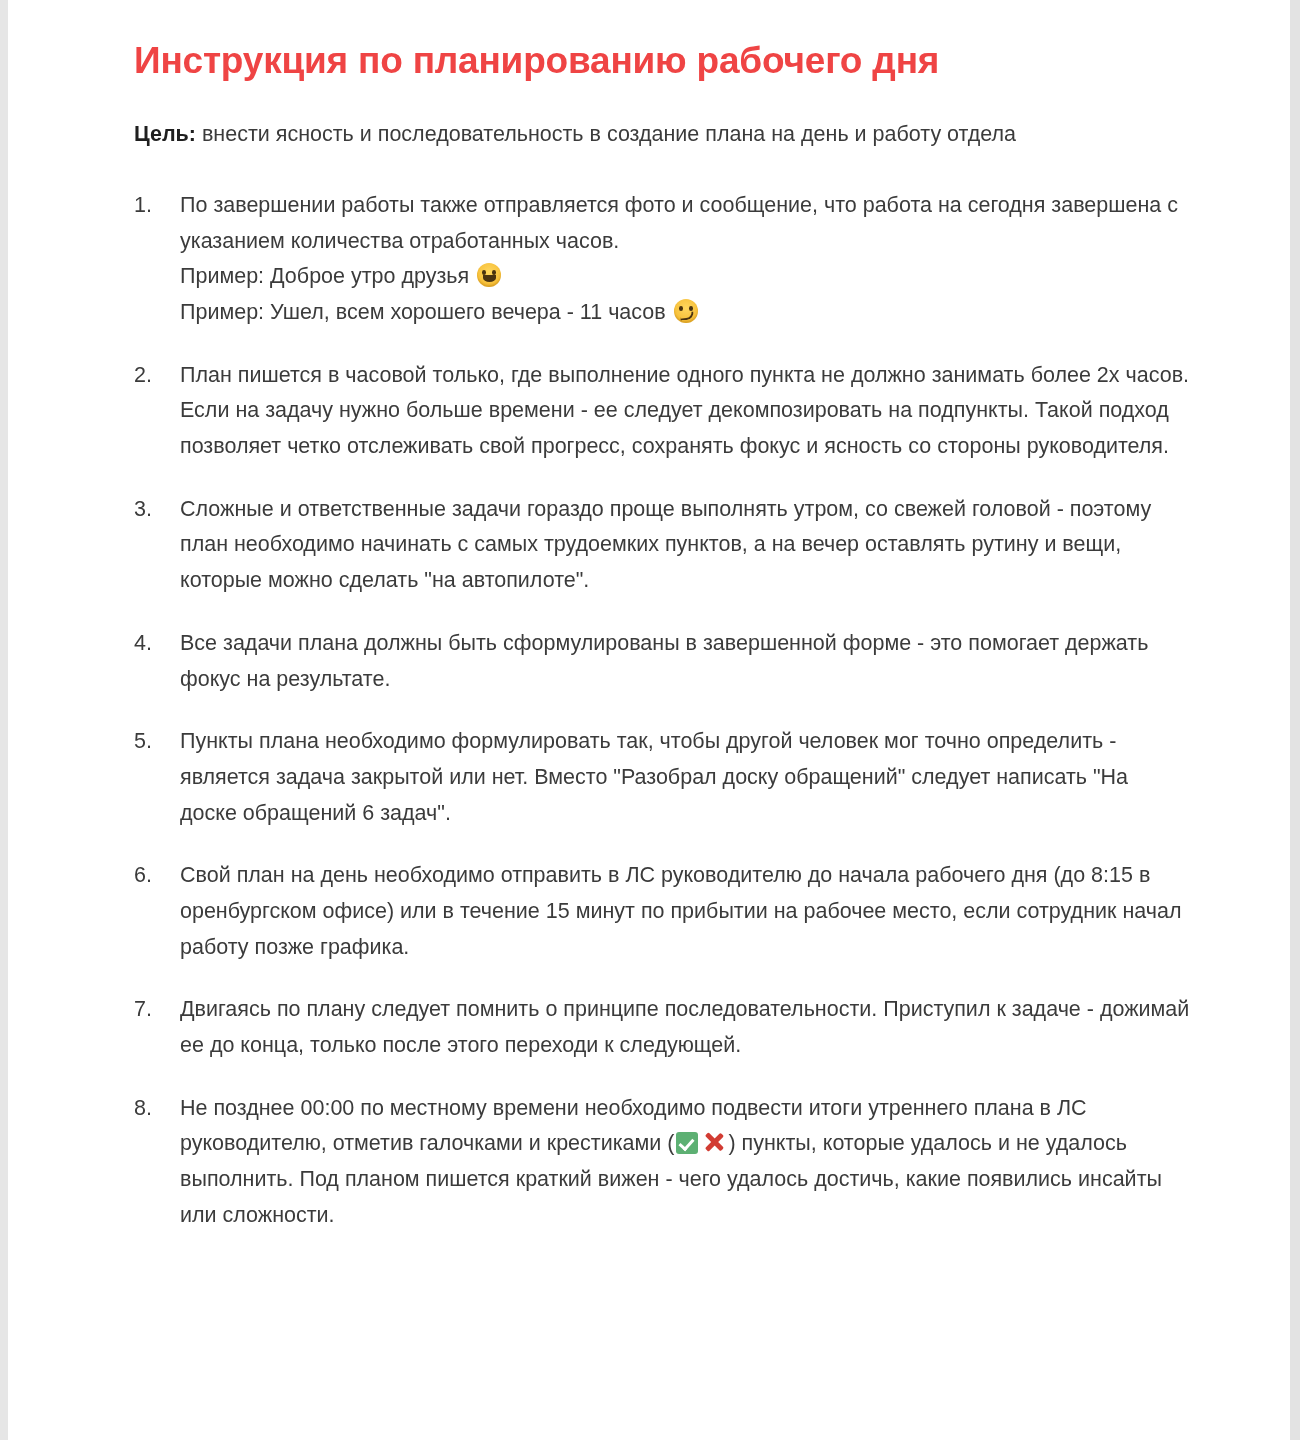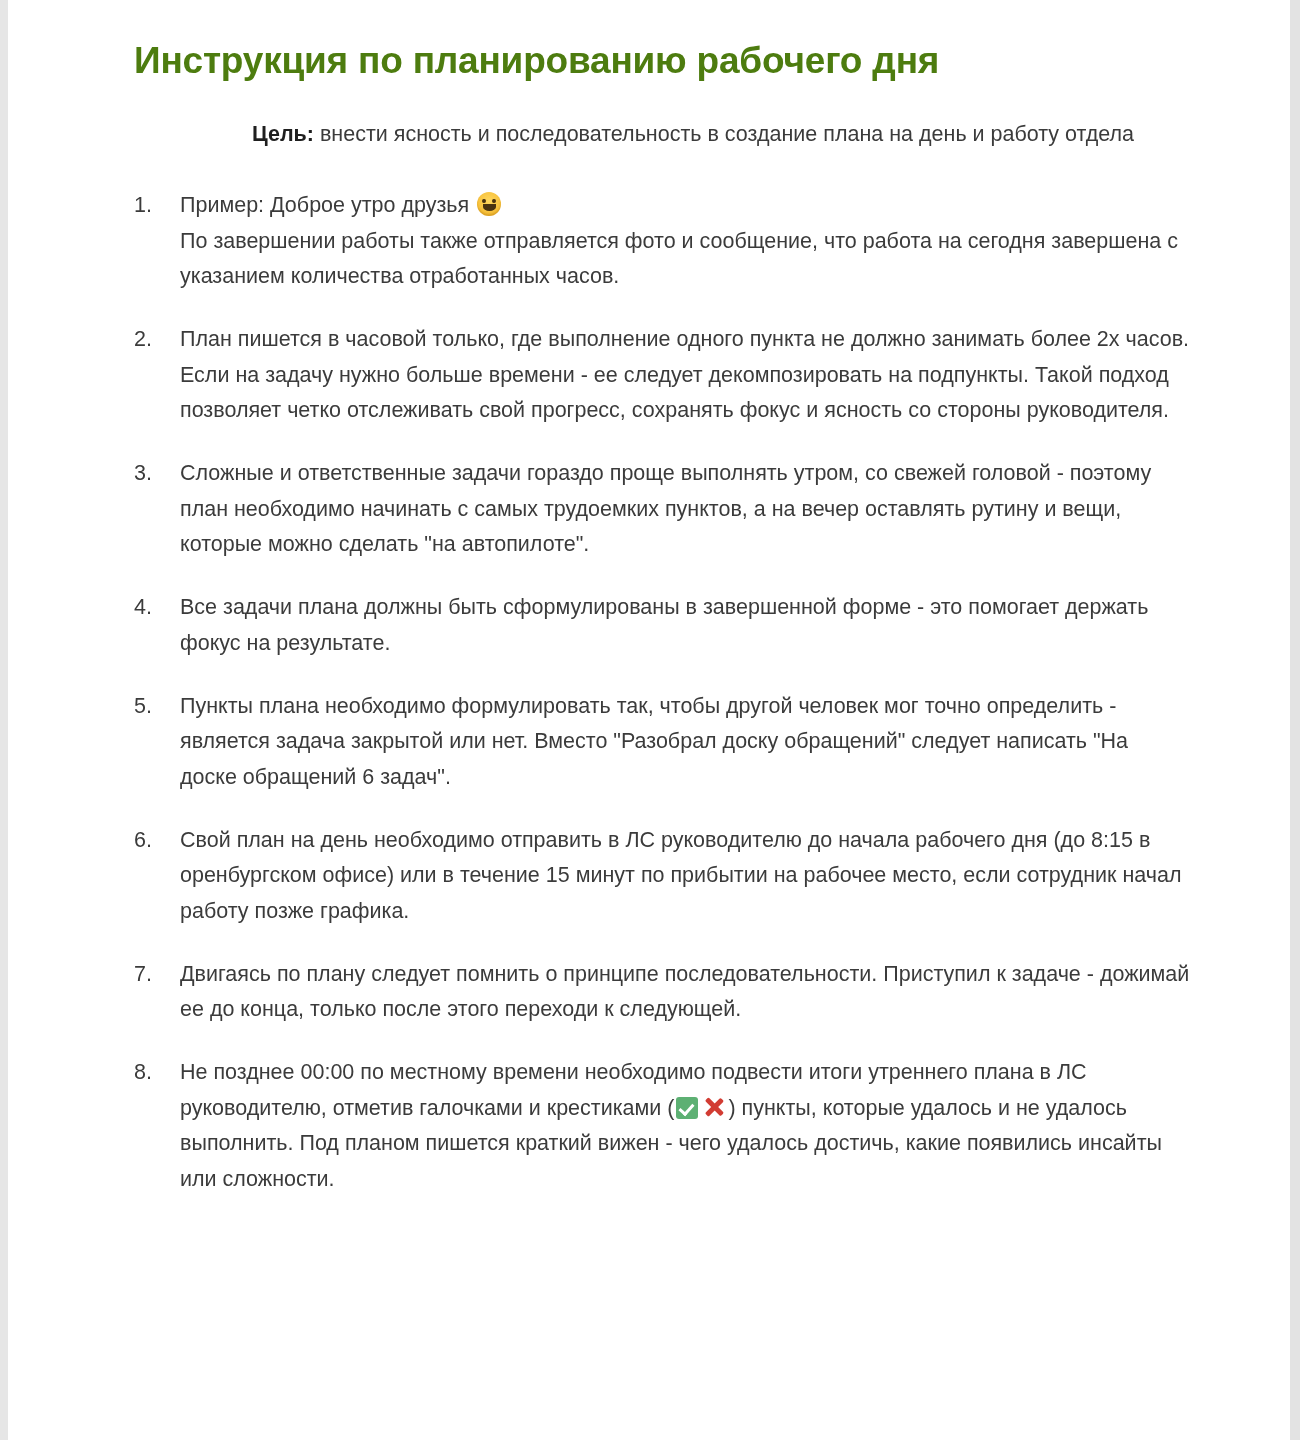--- a/index.html
+++ b/index.html
@@ -41,34 +41,33 @@
     top: 0;
     width: 1300px;
     padding: 38px 110px 0 134px;
     box-sizing: border-box;
   }
 
   .doc-title {
     font-size: 37px;
     line-height: 1.22;
     font-weight: bold;
-    color: #4d7c0f;
+    color: #ef4444;
     letter-spacing: -0.2px;
     margin: 0 0 34px 0;
   }
 
   .goal {
     font-size: 21.5px;
     line-height: 1.62;
     color: #3b3b3b;
     margin: 0 0 36px 0;
     padding-left: 0;
     text-indent: 0;
     max-width: 1000px;
-    text-align: right;
   }
   .goal .goal-label {
     font-weight: bold;
     color: #1f1f1f;
   }
   .goal .goal-wrap {
     display: block;
     padding-left: 44px;
     text-indent: -44px;
   }
@@ -211,22 +210,23 @@
     <p class="goal">
       <span class="goal-wrap">
         <span class="goal-label">Цель:</span><span> внести ясность и последовательность в создание плана на день и работу отдела</span>
       </span>
     </p>
 
     <ol class="steps">
 
       <li>
         <span class="marker">1.</span>
+        <span class="line">По завершении работы также отправляется фото и сообщение, что работа на сегодня завершена с указанием количества отработанных часов.</span>
         <span class="line"><span>Пример: Доброе утро друзья </span><span class="emoji smiley"></span></span>
-        <span class="line">По завершении работы также отправляется фото и сообщение, что работа на сегодня завершена с указанием количества отработанных часов.</span>
+        <span class="line"><span>Пример: Ушел, всем хорошего вечера - 11 часов </span><span class="emoji smirk"></span></span>
       </li>
 
       <li>
         <span class="marker">2.</span>
         <span class="line">План пишется в часовой только, где выполнение одного пункта не должно занимать более 2х часов. Если на задачу нужно больше времени - ее следует декомпозировать на подпункты. Такой подход позволяет четко отслеживать свой прогресс, сохранять фокус и ясность со стороны руководителя.</span>
       </li>
 
       <li>
         <span class="marker">3.</span>
         <span class="line">Сложные и ответственные задачи гораздо проще выполнять утром, со свежей головой - поэтому план необходимо начинать с самых трудоемких пунктов, а на вечер оставлять рутину и вещи, которые можно сделать "на автопилоте".</span>

